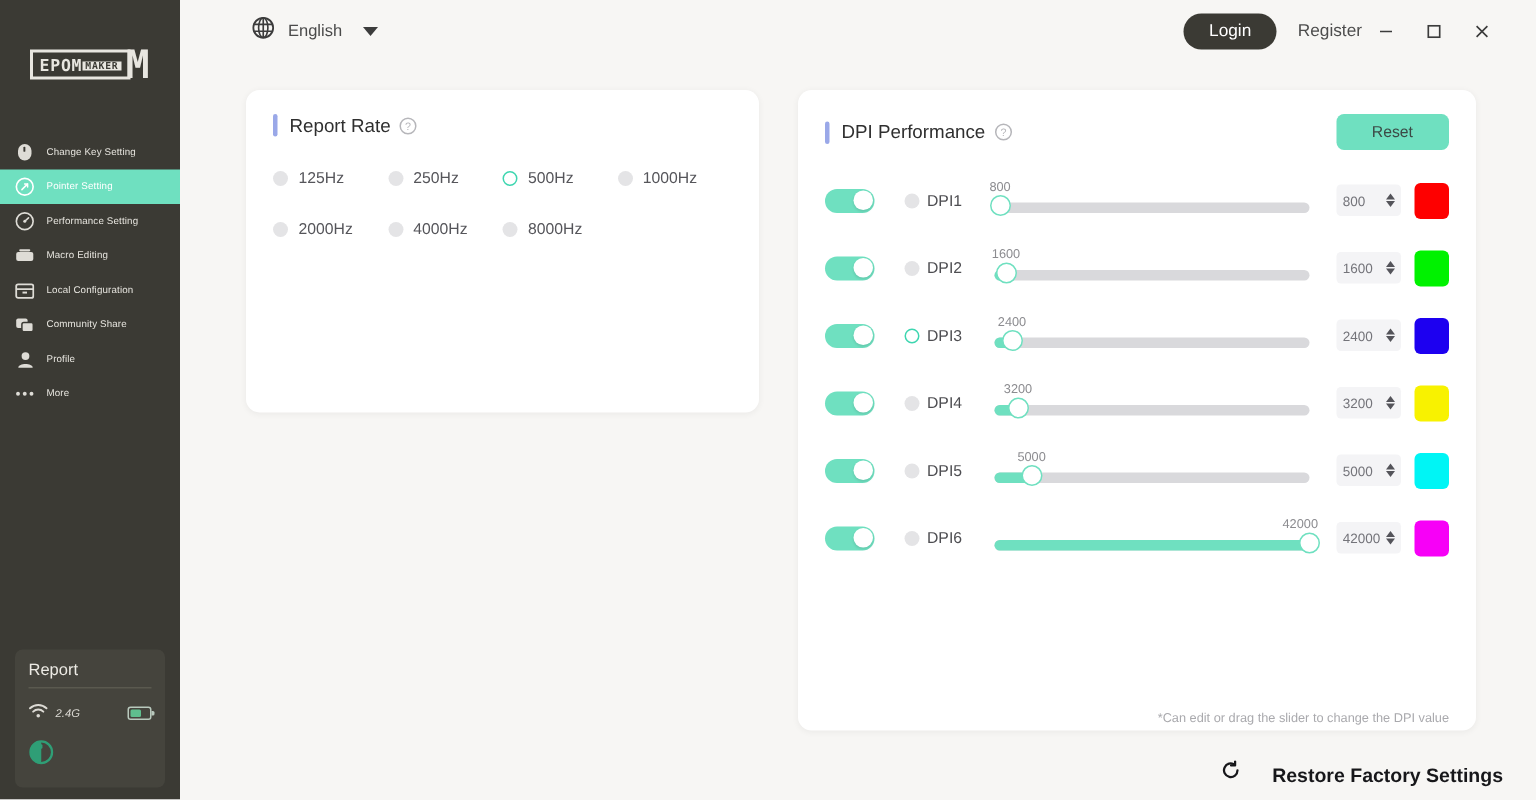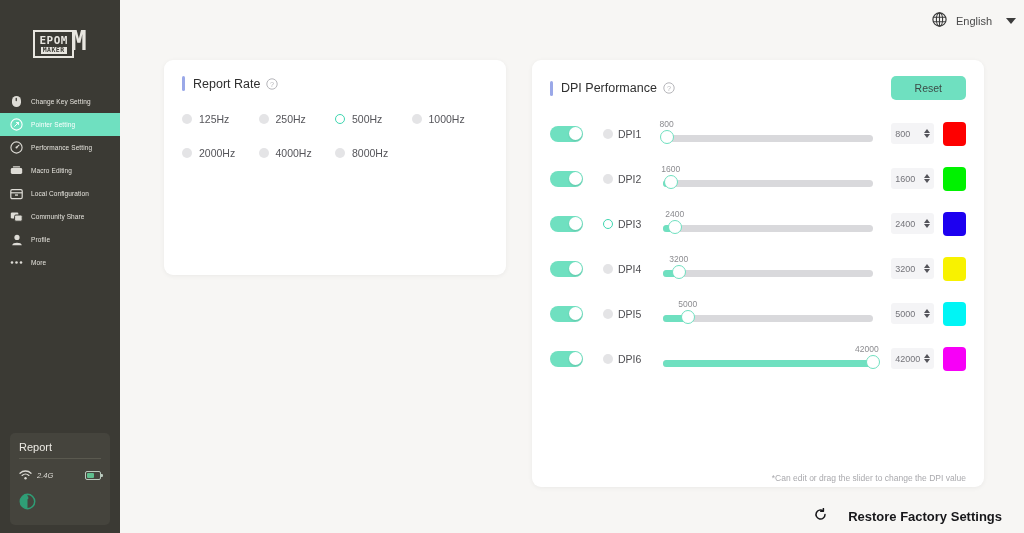--- a/index.html
+++ b/index.html
@@ -22,21 +22,21 @@
   .logo-wrap {
     height: 88px;
     display: flex; align-items: center; justify-content: center;
   }
   .logo {
     display: flex; align-items: flex-start;
   }
   .logo-box {
     border: 2px solid #e8e6e0;
     padding: 3px 4px 2px 4px;
-    display: flex; flex-direction: column; align-items: center;
+    display: flex; flex-direction: row; align-items: center;
     line-height: 1;
   }
   .logo-epom {
     color: #e8e6e0; font-size: 11px; font-weight: bold;
     letter-spacing: 0.5px;
     font-family: "DejaVu Sans Mono", monospace;
   }
   .logo-maker {
     color: #3b3a34; background: #e8e6e0;
     font-size: 6.5px; font-weight: bold;
@@ -98,22 +98,21 @@
   }
   .battery-fill { width: 55%; height: 100%; background: #5fbf8e; border-radius: 1px; }
   .device-mouse { margin-top: 9px; }
 
   
   .main { flex: 1; position: relative; background: #f7f6f4; }
 
   
   .topbar {
     height: 42px; display: flex; align-items: center;
-    padding: 0 8px 0 48px;
-    justify-content: flex-end;
+    padding: 0 20px 0 48px;
   }
   .lang { display: flex; align-items: center; gap: 9px; cursor: pointer; }
   .lang-text { font-size: 11px; color: #4a4a4a; }
   .caret {
     width: 0; height: 0;
     border-left: 5px solid transparent; border-right: 5px solid transparent;
     border-top: 6px solid #3c3c3c; margin-left: 5px;
   }
   .topbar-right {
     margin-left: auto; display: flex; align-items: center; gap: 0;
@@ -407,20 +406,40 @@
           <svg width="15" height="15" viewBox="0 0 15 15">
               <circle cx="7.5" cy="7.5" r="6.6" fill="none" stroke="#3c3c3c" stroke-width="1.2"></circle>
               <ellipse cx="7.5" cy="7.5" rx="3.1" ry="6.6" fill="none" stroke="#3c3c3c" stroke-width="1.1"></ellipse>
               <path d="M1.1 5.2 H13.9 M1.1 9.8 H13.9 M7.5 0.9 V14.1" stroke="#3c3c3c" stroke-width="1.1"></path>
             </svg>
         </span>
         <span class="lang-text">English</span>
         <span class="caret"></span>
       </div>
 
+      <div class="topbar-right">
+        <button class="btn-login">Login</button>
+        <span class="btn-register">Register</span>
+
+        <span class="win-btn">
+          <svg width="12" height="12" viewBox="0 0 12 12">
+              <path d="M2 6 H10" stroke="#3c3c3c" stroke-width="1.1"></path>
+            </svg>
+        </span>
+        <span class="win-btn">
+          <svg width="12" height="12" viewBox="0 0 12 12">
+              <rect x="2.2" y="2.2" width="7.6" height="7.6" fill="none" stroke="#3c3c3c" stroke-width="1.1"></rect>
+            </svg>
+        </span>
+        <span class="win-btn">
+          <svg width="12" height="12" viewBox="0 0 12 12">
+              <path d="M2.4 2.4 L9.6 9.6 M9.6 2.4 L2.4 9.6" stroke="#3c3c3c" stroke-width="1.1"></path>
+            </svg>
+        </span>
+      </div>
     </div>
 
     <div class="panels">
 
       <div class="panel panel-report">
         <div class="panel-head">
           <span class="accent-bar"></span>
           <span class="panel-title">Report Rate</span>
           <span class="help-icon">
             <svg width="12" height="12" viewBox="0 0 12 12">

